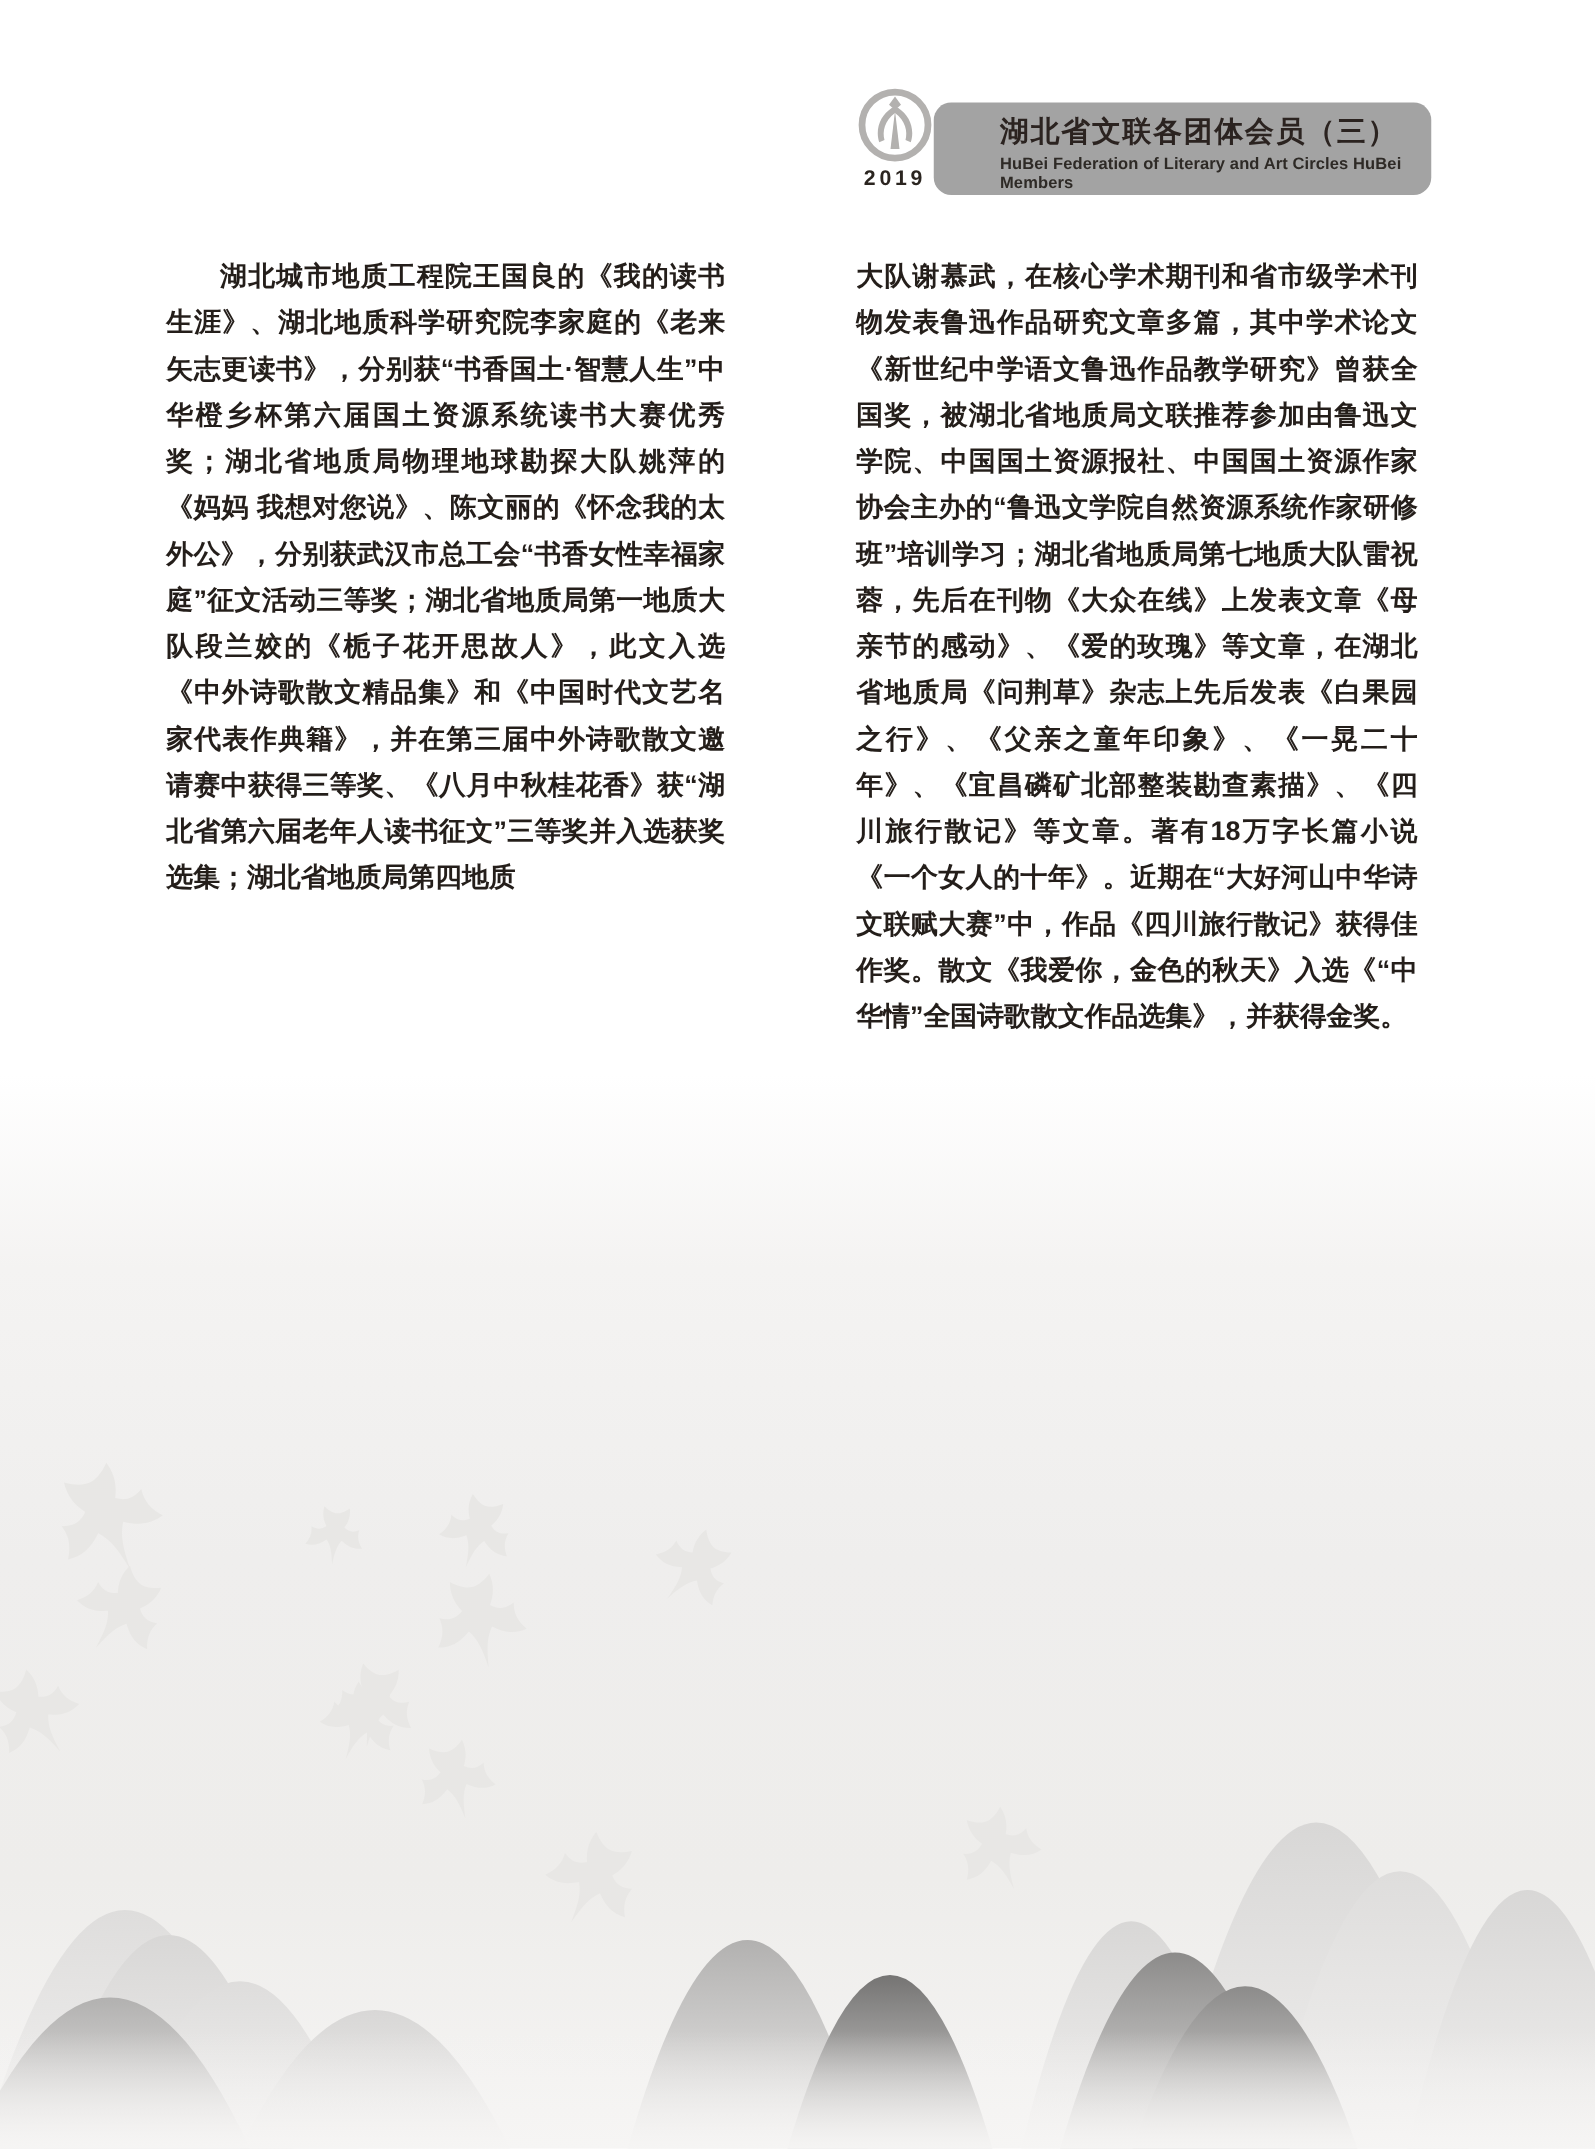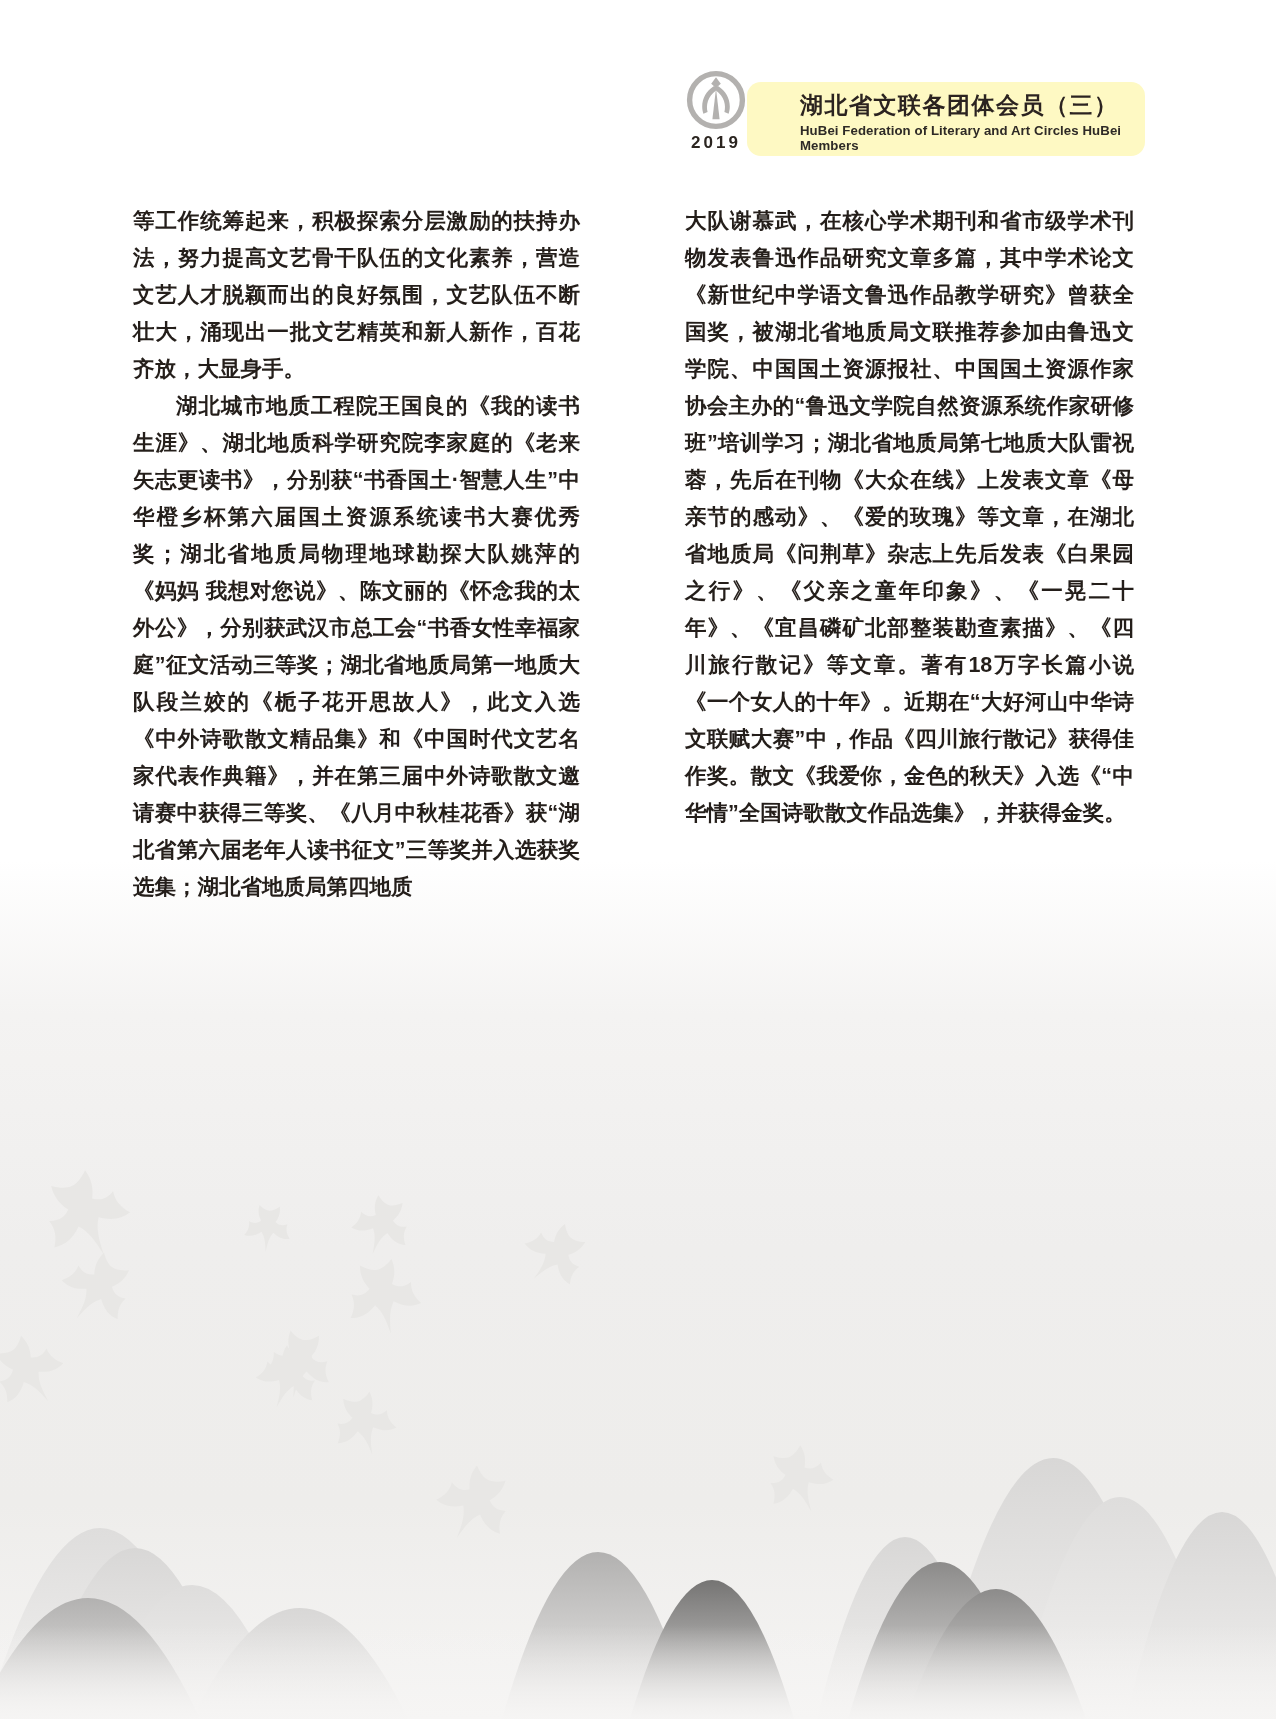--- a/index.html
+++ b/index.html
@@ -18,21 +18,21 @@
   }
   
   .logo-wrap{position:absolute;left:683px;top:70px;width:66px;height:92px;text-align:center;}
   .logo-wrap svg{display:block;margin:0 auto;}
   .logo-year{
     margin-top:3px;font-size:17px;font-weight:bold;color:#2b2520;
     letter-spacing:3px;font-family:"Liberation Sans","DejaVu Sans",sans-serif;
   }
   .title-box{
     position:absolute;left:747px;top:82px;width:398px;height:74px;
-    background:#fef9c3;border-radius:14px;
+    background:#a3a3a3;border-radius:14px;
   }
   .title-cn{
     padding:10px 0 0 53px;font-size:23px;font-weight:bold;color:#2b2320;
     letter-spacing:1.5px;line-height:1.2;
   }
   .title-en{
     padding:3px 0 0 53px;font-size:13.2px;font-weight:bold;color:#2e2a26;
     letter-spacing:0.1px;
   }
   
@@ -129,21 +129,20 @@
     <div class="logo-year">2019</div>
   </div>
 
   <div class="title-box">
     <div class="title-cn">湖北省文联各团体会员（三）</div>
     <div class="title-en">HuBei Federation of Literary and Art Circles HuBei Members</div>
   </div>
 
   <main>
     <div class="col col-left">
-      <p>等工作统筹起来，积极探索分层激励的扶持办法，努力提高文艺骨干队伍的文化素养，营造文艺人才脱颖而出的良好氛围，文艺队伍不断壮大，涌现出一批文艺精英和新人新作，百花齐放，大显身手。</p>
       <p class="indent">湖北城市地质工程院王国良的《我的读书生涯》、湖北地质科学研究院李家庭的《老来矢志更读书》，分别获“书香国土·智慧人生”中华橙乡杯第六届国土资源系统读书大赛优秀奖；湖北省地质局物理地球勘探大队姚萍的《妈妈 我想对您说》、陈文丽的《怀念我的太外公》，分别获武汉市总工会“书香女性幸福家庭”征文活动三等奖；湖北省地质局第一地质大队段兰姣的《栀子花开思故人》，此文入选《中外诗歌散文精品集》和《中国时代文艺名家代表作典籍》，并在第三届中外诗歌散文邀请赛中获得三等奖、《八月中秋桂花香》获“湖北省第六届老年人读书征文”三等奖并入选获奖选集；湖北省地质局第四地质</p>
     </div>
     <div class="col col-right">
       <p>大队谢慕武，在核心学术期刊和省市级学术刊物发表鲁迅作品研究文章多篇，其中学术论文《新世纪中学语文鲁迅作品教学研究》曾获全国奖，被湖北省地质局文联推荐参加由鲁迅文学院、中国国土资源报社、中国国土资源作家协会主办的“鲁迅文学院自然资源系统作家研修班”培训学习；湖北省地质局第七地质大队雷祝蓉，先后在刊物《大众在线》上发表文章《母亲节的感动》、《爱的玫瑰》等文章，在湖北省地质局《问荆草》杂志上先后发表《白果园之行》、《父亲之童年印象》、《一晃二十年》、《宜昌磷矿北部整装勘查素描》、《四川旅行散记》等文章。著有18万字长篇小说《一个女人的十年》。近期在“大好河山中华诗文联赋大赛”中，作品《四川旅行散记》获得佳作奖。散文《我爱你，金色的秋天》入选《“中华情”全国诗歌散文作品选集》，并获得金奖。</p>
     </div>
   </main>
 
 </div>
 
 </body></html>

